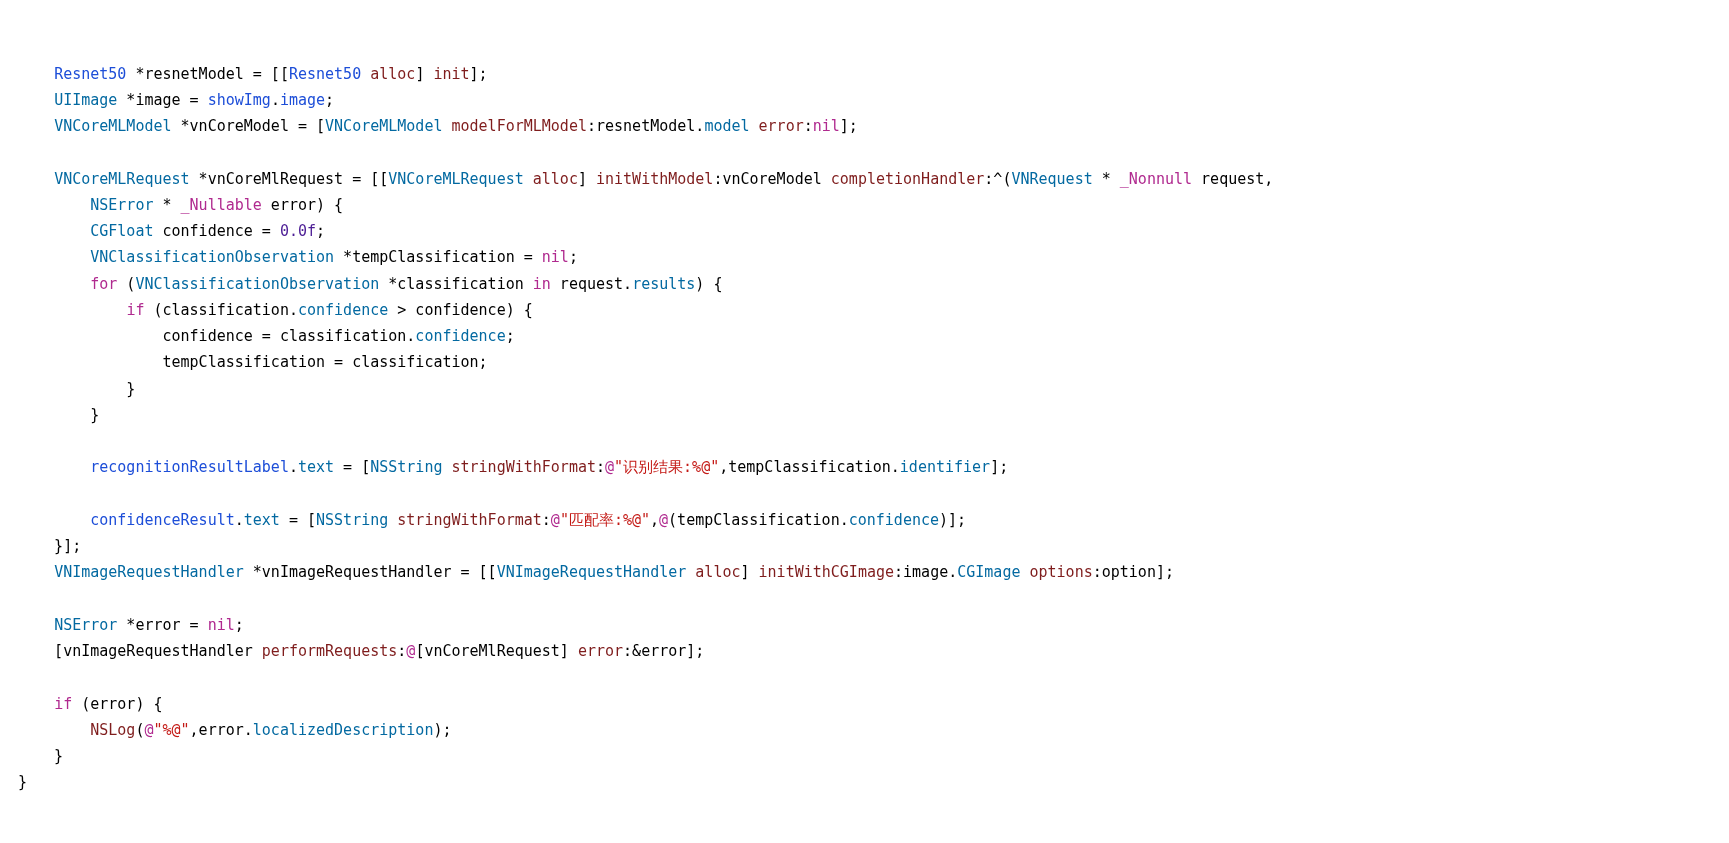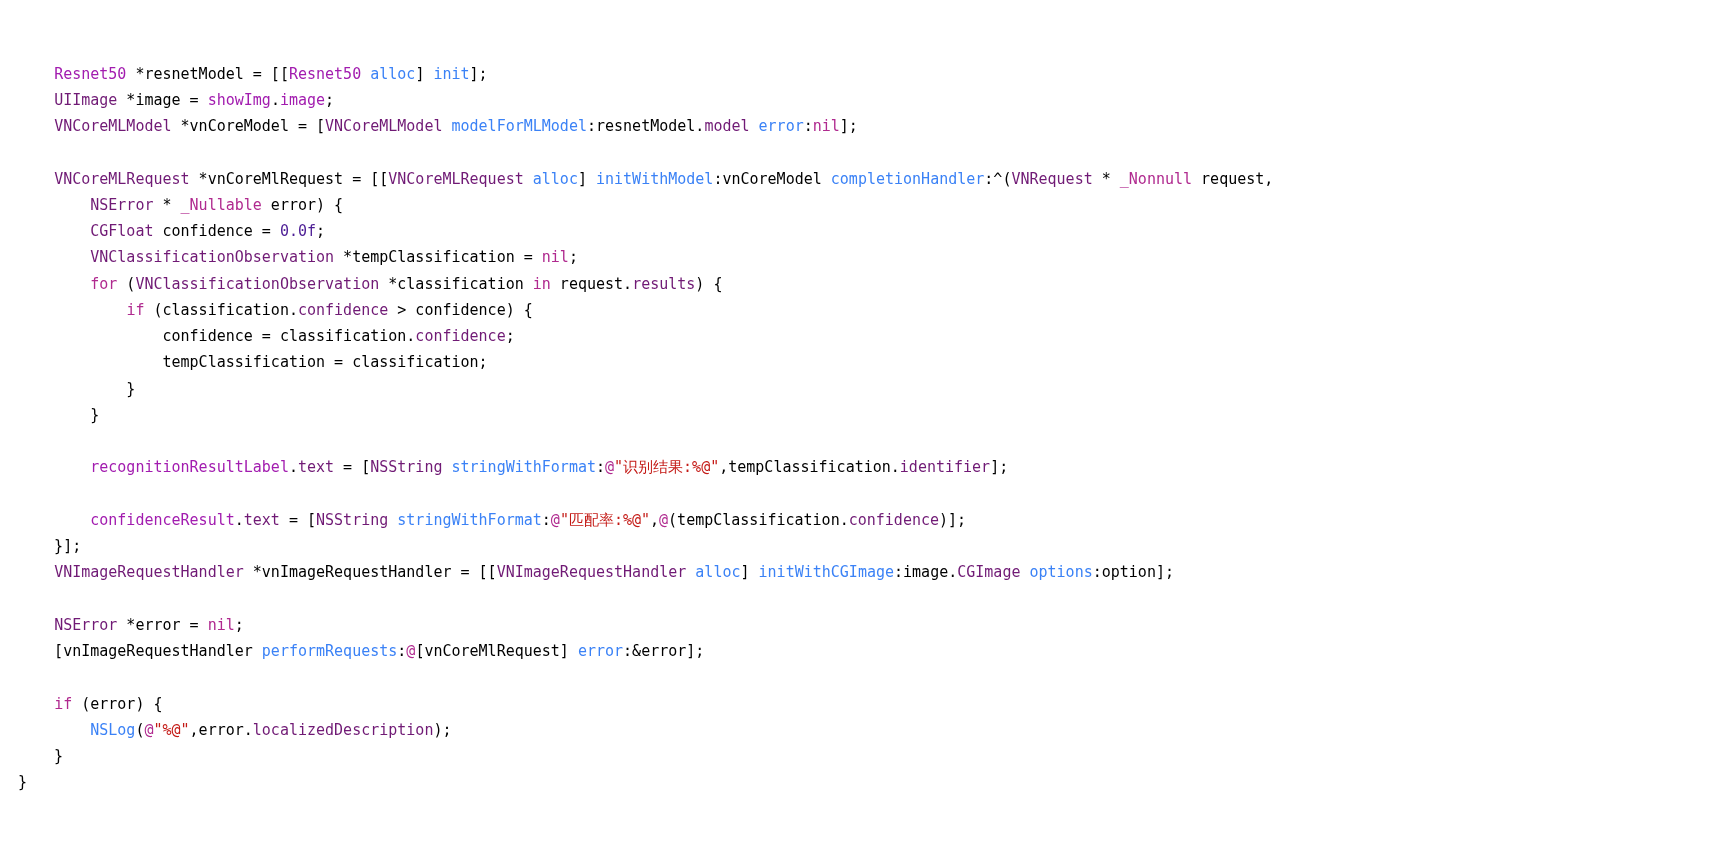--- a/index.html
+++ b/index.html
@@ -9,25 +9,25 @@
       font-family: "SF Mono", Menlo, Monaco, Consolas, monospace;
       font-size: 15px;
       line-height: 1.75;
       color: #000000;
       white-space: pre;
       overflow-x: auto;
     }
     .line {
       display: block;
     }
-    .t-type { color: #a21caf; }       
+    .t-type { color: #1d4ed8; }       
     .t-text { color: #000000; }       
     .t-kw   { color: #B02A8F; }       
-    .t-func { color: #3b82f6; }       
+    .t-func { color: #7f1d1d; }       
     .t-num  { color: #4c1d95; }       
-    .t-attr { color: #701a75; }       
+    .t-attr { color: #0369a1; }       
     .t-str  { color: #C41A16; }       
   </style>
 </head>
 <body>
 
 <div><span class="line"><span class="t-text">    </span><span class="t-type">Resnet50</span><span class="t-text"> *resnetModel = [[</span><span class="t-type">Resnet50</span><span class="t-text"> </span><span class="t-func">alloc</span><span class="t-text">] </span><span class="t-func">init</span><span class="t-text">];</span></span><span class="line"><span class="t-text">    </span><span class="t-attr">UIImage</span><span class="t-text"> *image = </span><span class="t-type">showImg</span><span class="t-text">.</span><span class="t-type">image</span><span class="t-text">;</span></span><span class="line"><span class="t-text">    </span><span class="t-attr">VNCoreMLModel</span><span class="t-text"> *vnCoreModel = [</span><span class="t-attr">VNCoreMLModel</span><span class="t-text"> </span><span class="t-func">modelForMLModel</span><span class="t-text">:resnetModel.</span><span class="t-attr">model</span><span class="t-text"> </span><span class="t-func">error</span><span class="t-text">:</span><span class="t-kw">nil</span><span class="t-text">];</span></span><span class="line"><span class="t-text">    </span></span><span class="line"><span class="t-text">    </span><span class="t-attr">VNCoreMLRequest</span><span class="t-text"> *vnCoreMlRequest = [[</span><span class="t-attr">VNCoreMLRequest</span><span class="t-text"> </span><span class="t-func">alloc</span><span class="t-text">] </span><span class="t-func">initWithModel</span><span class="t-text">:vnCoreModel </span><span class="t-func">completionHandler</span><span class="t-text">:^(</span><span class="t-attr">VNRequest</span><span class="t-text"> * </span><span class="t-kw">_Nonnull</span><span class="t-text"> request,</span></span><span class="line"><span class="t-text">        </span><span class="t-attr">NSError</span><span class="t-text"> * </span><span class="t-kw">_Nullable</span><span class="t-text"> error) {</span></span><span class="line"><span class="t-text">        </span><span class="t-attr">CGFloat</span><span class="t-text"> confidence = </span><span class="t-num">0.0f</span><span class="t-text">;</span></span><span class="line"><span class="t-text">        </span><span class="t-attr">VNClassificationObservation</span><span class="t-text"> *tempClassification = </span><span class="t-kw">nil</span><span class="t-text">;</span></span><span class="line"><span class="t-text">        </span><span class="t-kw">for</span><span class="t-text"> (</span><span class="t-attr">VNClassificationObservation</span><span class="t-text"> *classification </span><span class="t-kw">in</span><span class="t-text"> request.</span><span class="t-attr">results</span><span class="t-text">) {</span></span><span class="line"><span class="t-text">            </span><span class="t-kw">if</span><span class="t-text"> (classification.</span><span class="t-attr">confidence</span><span class="t-text"> &gt; confidence) {</span></span><span class="line"><span class="t-text">                confidence = classification.</span><span class="t-attr">confidence</span><span class="t-text">;</span></span><span class="line"><span class="t-text">                tempClassification = classification;</span></span><span class="line"><span class="t-text">            }</span></span><span class="line"><span class="t-text">        }</span></span><span class="line"><span class="t-text">        </span></span><span class="line"><span class="t-text">        </span><span class="t-type">recognitionResultLabel</span><span class="t-text">.</span><span class="t-attr">text</span><span class="t-text"> = [</span><span class="t-attr">NSString</span><span class="t-text"> </span><span class="t-func">stringWithFormat</span><span class="t-text">:</span><span class="t-kw">@</span><span class="t-str">"识别结果:%@"</span><span class="t-text">,tempClassification.</span><span class="t-attr">identifier</span><span class="t-text">];</span></span><span class="line"><span class="t-text">        </span></span><span class="line"><span class="t-text">        </span><span class="t-type">confidenceResult</span><span class="t-text">.</span><span class="t-attr">text</span><span class="t-text"> = [</span><span class="t-attr">NSString</span><span class="t-text"> </span><span class="t-func">stringWithFormat</span><span class="t-text">:</span><span class="t-kw">@</span><span class="t-str">"匹配率:%@"</span><span class="t-text">,</span><span class="t-kw">@</span><span class="t-text">(tempClassification.</span><span class="t-attr">confidence</span><span class="t-text">)];</span></span><span class="line"><span class="t-text">    }];</span></span><span class="line"><span class="t-text">    </span><span class="t-attr">VNImageRequestHandler</span><span class="t-text"> *vnImageRequestHandler = [[</span><span class="t-attr">VNImageRequestHandler</span><span class="t-text"> </span><span class="t-func">alloc</span><span class="t-text">] </span><span class="t-func">initWithCGImage</span><span class="t-text">:image.</span><span class="t-attr">CGImage</span><span class="t-text"> </span><span class="t-func">options</span><span class="t-text">:option];</span></span><span class="line"><span class="t-text">    </span></span><span class="line"><span class="t-text">    </span><span class="t-attr">NSError</span><span class="t-text"> *error = </span><span class="t-kw">nil</span><span class="t-text">;</span></span><span class="line"><span class="t-text">    [vnImageRequestHandler </span><span class="t-func">performRequests</span><span class="t-text">:</span><span class="t-kw">@</span><span class="t-text">[vnCoreMlRequest] </span><span class="t-func">error</span><span class="t-text">:&amp;error];</span></span><span class="line"><span class="t-text">    </span></span><span class="line"><span class="t-text">    </span><span class="t-kw">if</span><span class="t-text"> (error) {</span></span><span class="line"><span class="t-text">        </span><span class="t-func">NSLog</span><span class="t-text">(</span><span class="t-kw">@</span><span class="t-str">"%@"</span><span class="t-text">,error.</span><span class="t-attr">localizedDescription</span><span class="t-text">);</span></span><span class="line"><span class="t-text">    }</span></span><span class="line"><span class="t-text">}</span></span></div>
 
 
 </body></html>

